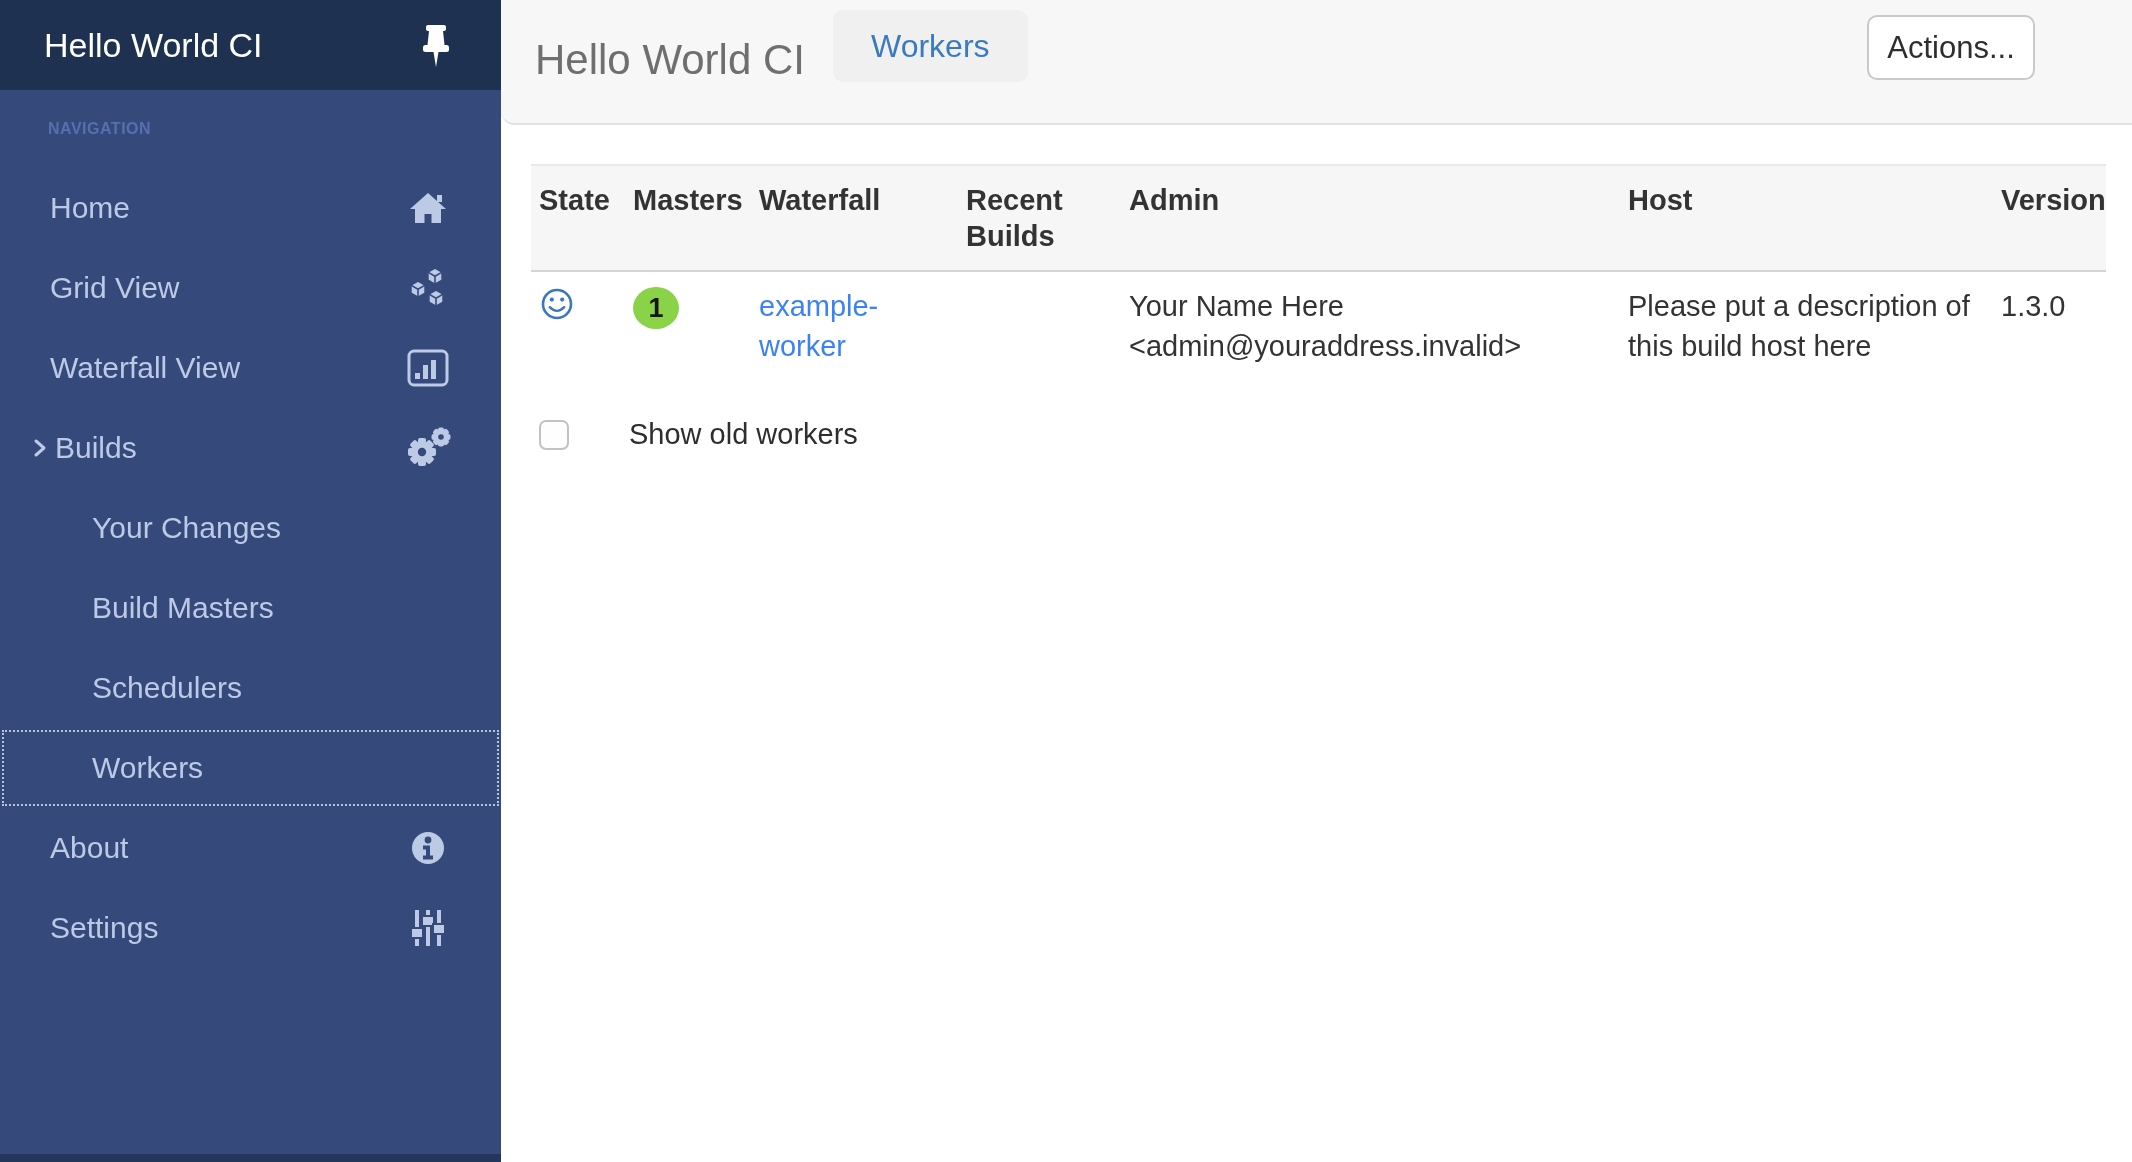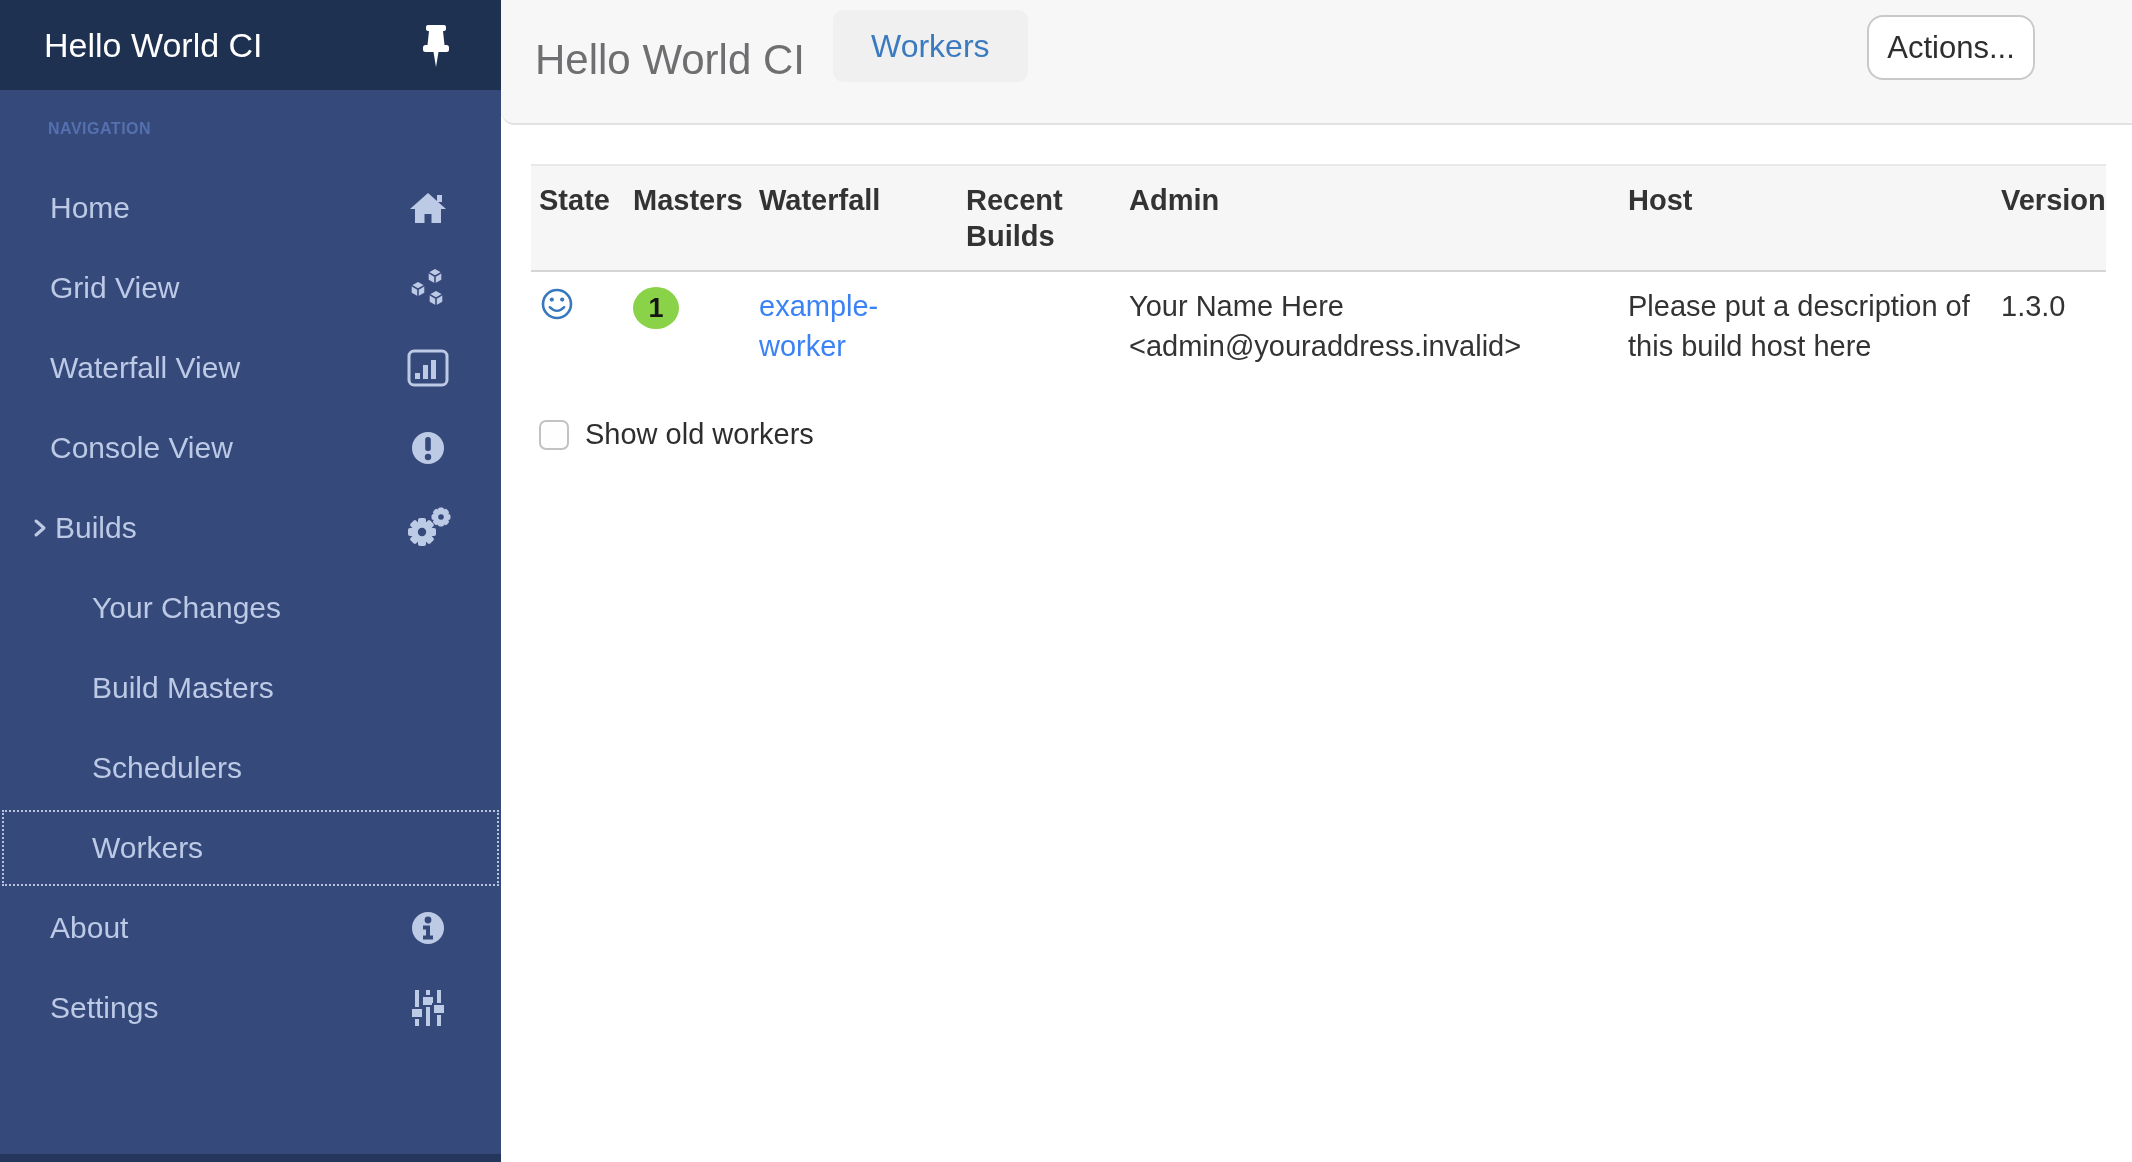--- a/index.html
+++ b/index.html
@@ -66,21 +66,21 @@
     position:absolute; left:34px; top:0; height:123px; line-height:120px;
     font-size:42px; color:#6F6F71; white-space:nowrap;
   }
   .tab-pill {
     position:absolute; left:332px; top:10px; height:72px; line-height:72px;
     padding:0 38px; background:#F0F0F1; border-radius:10px;
     font-size:32px; color:#3A7ABF; cursor:pointer;
   }
   .actions-btn {
     position:absolute; right:97px; top:15px; width:168px; height:65px;
-    background:#ffffff; border:2px solid #C9C9C9; border-radius:16px;
+    background:#ffffff; border:2px solid #C9C9C9; border-radius:10px;
     font-family:"Liberation Sans", sans-serif;
     font-size:31px; color:#2E2E2E; cursor:pointer;
   }
 
   .content { position:absolute; left:30px; top:164px; right:26px; }
   table.workers {
     width:100%; border-collapse:collapse; table-layout:fixed;
     font-size:29px; color:#333;
   }
   table.workers thead th {
@@ -94,21 +94,21 @@
     padding:14px 8px; line-height:40px; vertical-align:top;
   }
   .worker-link { color:#3b82f6; text-decoration:none; cursor:pointer; }
   .masters-badge {
     display:inline-block; width:46px; height:42px; line-height:42px;
     border-radius:50%; background:#8AD247; color:#161616;
     font-size:27px; font-weight:700; text-align:center; margin-top:1px;
   }
   .smiley { margin-top:4px; }
 
-  .show-old { margin-top:38px; display:flex; align-items:center; }
+  .show-old { margin-top:38px; display:flex; align-items:center;gap:44px; }
   .checkbox {
     width:30px; height:30px; border:2px solid #C2C2C2; border-radius:7px;
     background:#FEFEFE; margin-left:8px; cursor:pointer; flex:none;
   }
   .show-old .cb-label { margin-left:16px; font-size:29px; color:#2E2E2E; cursor:default; }
 </style>
 </head>
 <body>
 
 <div class="sidebar">
@@ -166,30 +166,20 @@
           <g fill="#BCCAE6">
             <rect x="8" y="25" width="5" height="6"></rect>
             <rect x="16" y="17" width="5" height="14"></rect>
             <rect x="24" y="12" width="5" height="19"></rect>
             <rect x="32" y="8" width="0" height="0"></rect>
           </g>
         </svg>
       </span>
     </div>
 
-    <div class="nav-item">
-      <span class="label">Console View</span>
-      <span class="icon">
-        <svg width="40" height="40" viewBox="0 0 40 40">
-          <circle cx="20" cy="20" r="16" fill="#BCCAE6"></circle>
-          <rect x="17.2" y="9" width="5.6" height="14" rx="2.5" fill="#36497B"></rect>
-          <circle cx="20" cy="29" r="3.2" fill="#36497B"></circle>
-        </svg>
-      </span>
-    </div>
 
     <div class="nav-item expandable">
       <span class="chev">
         <svg width="24" height="24" viewBox="0 0 24 24">
           <polyline points="8,5 16,12 8,19" fill="none" stroke="#BCCAE6" stroke-width="3" stroke-linecap="round" stroke-linejoin="round"></polyline>
         </svg>
       </span>
       <span class="label">Builds</span>
       <span class="icon">
         <svg width="46" height="44" viewBox="0 0 46 44">

